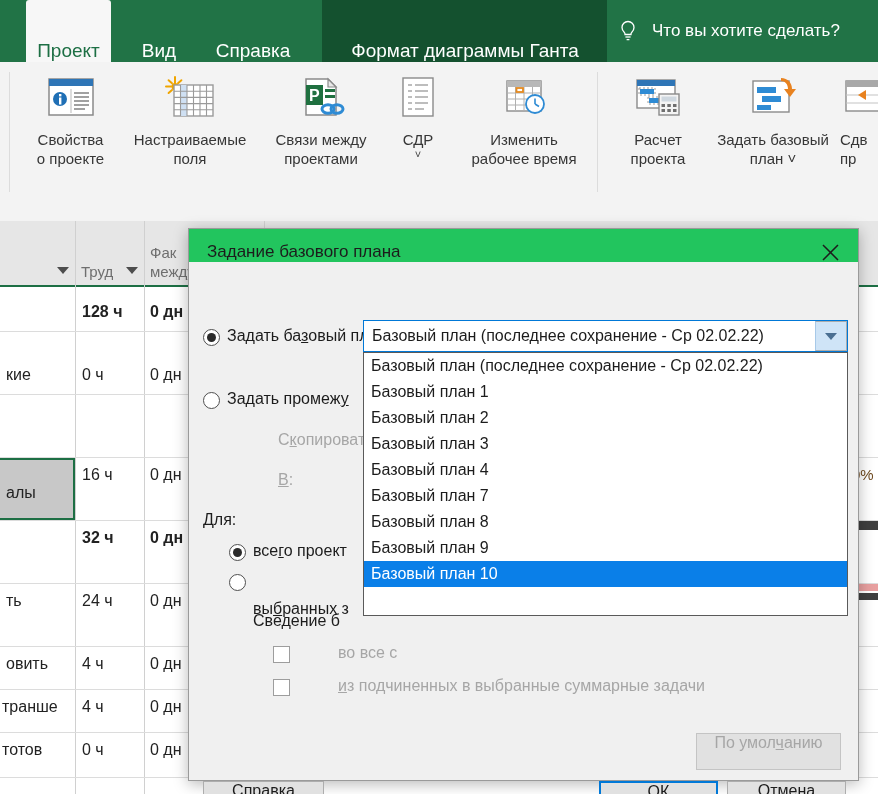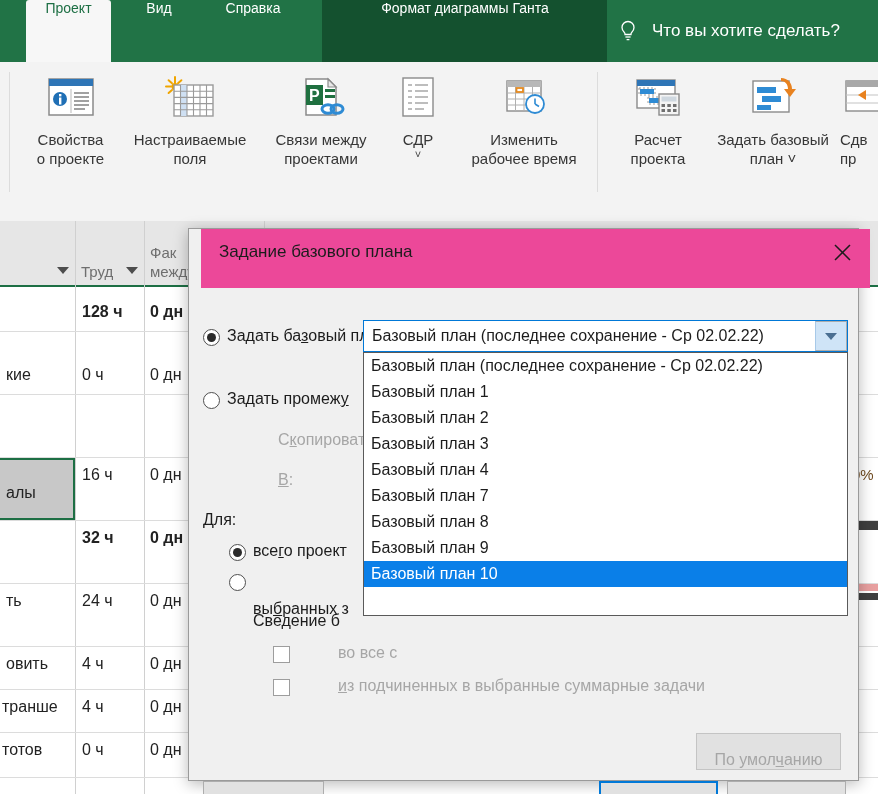--- a/index.html
+++ b/index.html
@@ -6,22 +6,22 @@
   body{
     width:878px;height:794px;overflow:hidden;position:relative;
     font-family:"Liberation Sans","DejaVu Sans",sans-serif;
     background:#ffffff;
     -webkit-font-smoothing:antialiased;
   }
 
   
   .tabstrip{position:absolute;left:0;top:0;width:878px;height:62px;background:#217346;}
   .tabstrip .ctx-block{position:absolute;left:322px;top:0;width:285px;height:62px;background:#14512f;}
-  .tab{position:absolute;top:0;height:62px;display:flex;align-items:flex-start;justify-content:center;
-       color:#ffffff;font-size:14px;white-space:nowrap;padding:0 14px;box-sizing:border-box;}
+  .tab{position:absolute;top:0;height:62px;display:flex;align-items:flex-end;justify-content:center;
+       color:#ffffff;font-size:19px;white-space:nowrap;padding:0 14px;box-sizing:border-box;}
   .tab.active{background:#f7f7f7;color:#1d6f44;border-radius:3px 3px 0 0;}
   .tab-proekt{left:26px;width:85px;}
   .tab-vid{left:128px;width:62px;}
   .tab-spravka{left:203px;width:100px;}
   .tab-ctx{left:330px;width:270px;}
   .tellme{position:absolute;left:618px;top:0;height:62px;display:flex;align-items:center;color:#fff;font-size:17px;white-space:nowrap;}
   .bulb{display:inline-block;width:20px;height:24px;margin-right:14px;position:relative;}
   .bulb svg{display:block;}
 
   
@@ -45,21 +45,21 @@
   .cell.b{font-weight:bold;}
   .selcell{position:absolute;background:#c8c8c8;border:2px solid #1d6f44;box-sizing:border-box;}
   .arrowdn{display:inline-block;width:0;height:0;border-left:6px solid transparent;border-right:6px solid transparent;border-top:7px solid #4d4d4d;vertical-align:middle;}
   .gtxt{position:absolute;font-size:15px;color:#6f4a1f;white-space:nowrap;}
   .gbar{position:absolute;height:9px;background:#3f3f3f;}
   .gbar.red{background:#e8a0a0;height:7px;}
 
   
   .dlg{position:absolute;left:188px;top:228px;width:671px;height:553px;background:#f0f0f0;
        border:1px solid #9a9a9a;box-shadow:0 3px 14px rgba(0,0,0,.28);box-sizing:border-box;}
-  .dlg-title{position:absolute;left:12px;top:0;width:100%;height:59px;background:#ec4899;box-sizing:border-box;}
+  .dlg-title{position:absolute;left:0;top:0;width:100%;height:33px;background:#22c55e;box-sizing:border-box;}
   .dlg-title .t{position:absolute;left:18px;top:13px;font-size:17px;color:#1c1c1c;white-space:nowrap;}
   .dlg-close{position:absolute;right:6px;top:4px;width:44px;height:38px;display:flex;align-items:center;justify-content:center;}
   .dlg-close svg{display:block;}
   .dlg-body{position:absolute;left:0;top:47px;width:100%;bottom:0;}
 
   .radio{position:absolute;width:17px;height:17px;border:1px solid #4f4f4f;border-radius:50%;background:#fff;box-sizing:border-box;}
   .radio.on::after{content:"";position:absolute;left:3px;top:3px;width:9px;height:9px;border-radius:50%;background:#2b2b2b;}
   .chk{position:absolute;width:17px;height:17px;border:1px solid #9d9d9d;background:#fff;box-sizing:border-box;}
   .dlbl{position:absolute;font-size:16px;color:#1c1c1c;white-space:nowrap;}
   .dlbl.dis{color:#a6a6a6;margin-left:41px;}
@@ -71,21 +71,21 @@
   .combo .btn{position:absolute;right:0;top:0;width:32px;height:30px;background:#cfe4f7;border-left:1px solid #a7c9e8;
               display:flex;align-items:center;justify-content:center;box-sizing:border-box;}
   .chevd{width:0;height:0;border-left:6px solid transparent;border-right:6px solid transparent;border-top:7px solid #4a6f92;}
 
   .droplist{position:absolute;left:363px;top:352px;width:485px;height:264px;background:#fff;
             border:1px solid #5a5a5a;box-sizing:border-box;overflow:hidden;}
   .dritem{height:26px;line-height:26px;padding-left:7px;font-size:16px;color:#1c1c1c;white-space:nowrap;}
   .dritem.sel{background:#0a7fe8;color:#fff;}
 
   .btn{position:absolute;background:#e1e1e1;border:1px solid #adadad;box-sizing:border-box;
-       display:flex;align-items:flex-end;justify-content:center;font-size:16px;color:#1c1c1c;}
+       display:flex;align-items:flex-start;justify-content:center;font-size:16px;color:#1c1c1c;}
   .btn.def{border:2px solid #0078d7;background:#e1e1e1;}
   .btn.dis{color:#a6a6a6;border-color:#c4c4c4;}
 </style>
 </head>
 <body>
 
 <div class="tabstrip">
   <div class="ctx-block"></div>
   <div class="tab active tab-proekt">
     <span>Проект</span>

